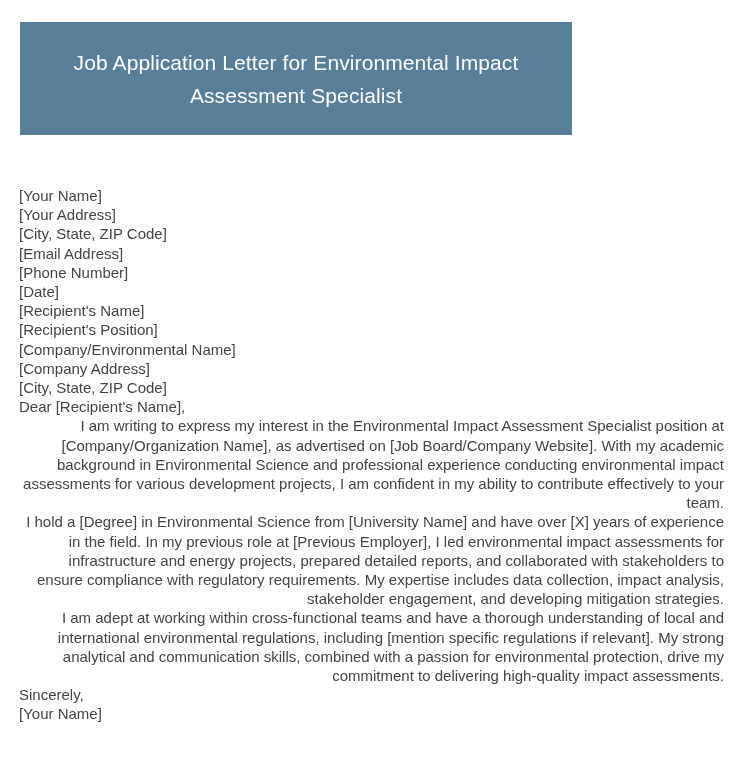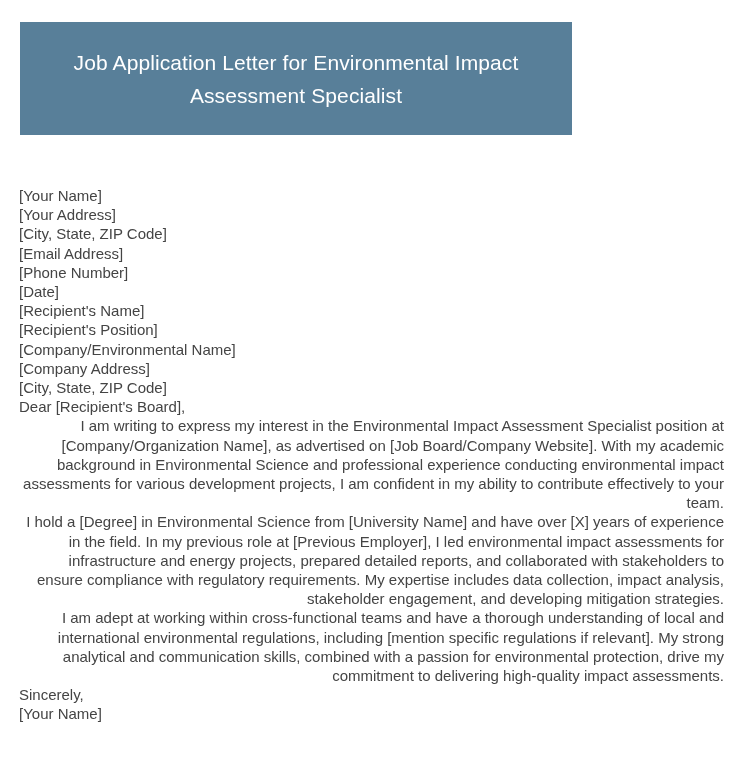--- a/index.html
+++ b/index.html
@@ -81,21 +81,21 @@
     <div class="line">[Phone Number]</div>
 
     <div class="line">[Date]</div>
 
     <div class="line">[Recipient's Name]</div>
     <div class="line">[Recipient's Position]</div>
     <div class="line">[Company/Environmental Name]</div>
     <div class="line">[Company Address]</div>
     <div class="line">[City, State, ZIP Code]</div>
 
-    <div class="line">Dear [Recipient's Board],</div>
+    <div class="line">Dear [Recipient's Name],</div>
 
     <p class="para">I am writing to express my interest in the Environmental Impact Assessment Specialist position at [Company/Organization Name], as advertised on [Job Board/Company Website]. With my academic background in Environmental Science and professional experience conducting environmental impact assessments for various development projects, I am confident in my ability to contribute effectively to your team.</p>
     <p class="para">I hold a [Degree] in Environmental Science from [University Name] and have over [X] years of experience in the field. In my previous role at [Previous Employer], I led environmental impact assessments for infrastructure and energy projects, prepared detailed reports, and collaborated with stakeholders to ensure compliance with regulatory requirements. My expertise includes data collection, impact analysis, stakeholder engagement, and developing mitigation strategies.</p>
     <p class="para">I am adept at working within cross-functional teams and have a thorough understanding of local and international environmental regulations, including [mention specific regulations if relevant]. My strong analytical and communication skills, combined with a passion for environmental protection, drive my commitment to delivering high-quality impact assessments.</p>
 
     <div class="line">Sincerely,</div>
     <div class="line">[Your Name]</div>
 
   </div>
 </div>

